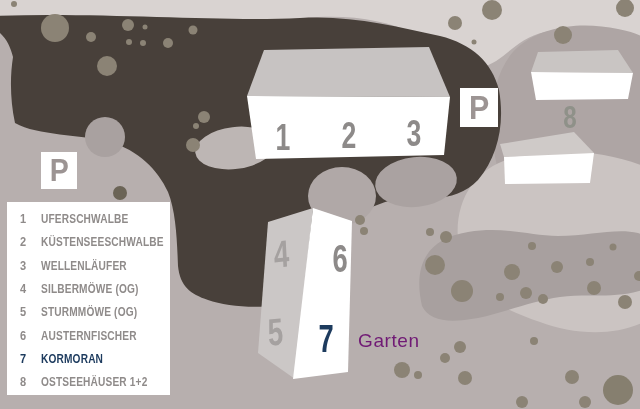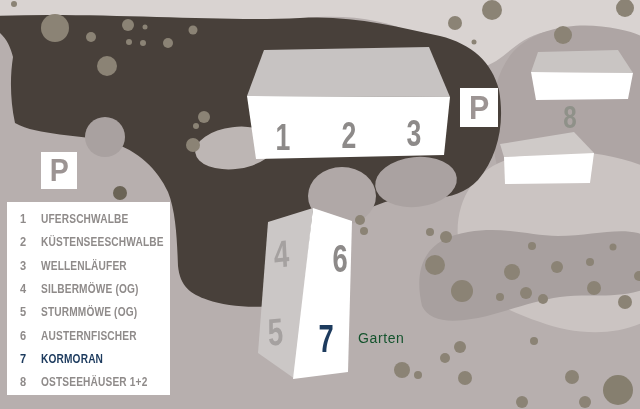--- a/index.html
+++ b/index.html
@@ -29,21 +29,21 @@
     position:absolute;background:#ffffff;color:#9c9493;
     display:flex;align-items:center;justify-content:center;
     font-weight:bold;
   }
   .psign span{display:inline-block;transform:scaleX(0.92);}
   #p1{left:41px;top:152px;width:36px;height:37px;font-size:31px;}
   #p2{left:460px;top:88px;width:38px;height:39px;font-size:33px;}
 
   .garten{
     position:absolute;left:358px;top:330px;
-    color:#14532d;font-size:14px;font-weight:400;letter-spacing:0.6px;
+    color:#701a75;font-size:19px;font-weight:400;letter-spacing:0.6px;
   }
 </style>
 </head>
 <body>
 
 <div id="screen">
 
   <svg id="bg-svg" viewBox="0 0 640 409">
 
     <path fill="#d9d3d1" d="M0,0 H640 V44 C610,40 575,26 545,32 C515,38 505,62 480,68 C455,72 440,48 415,34 C385,20 350,14 305,18 C210,26 90,14 0,26 Z"></path>

